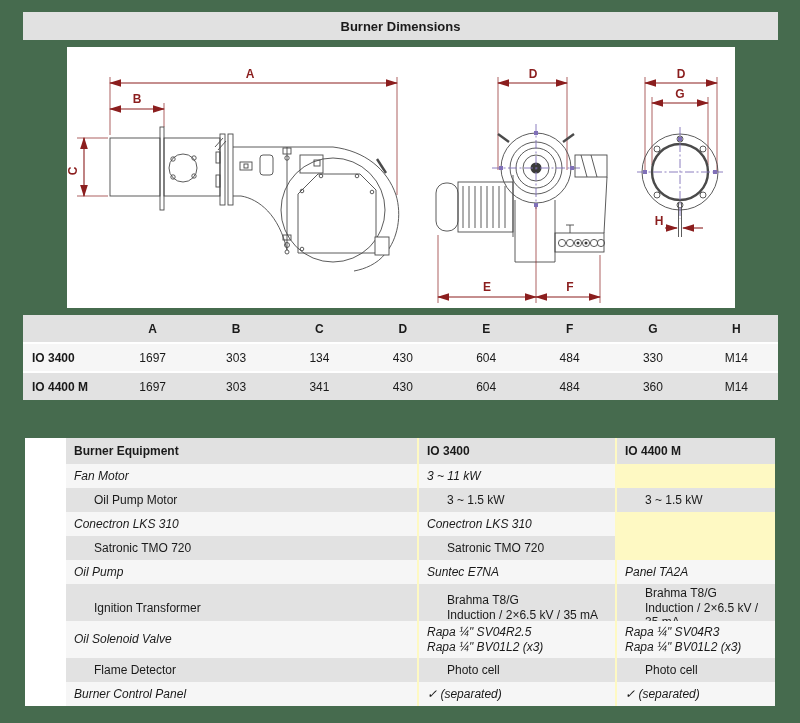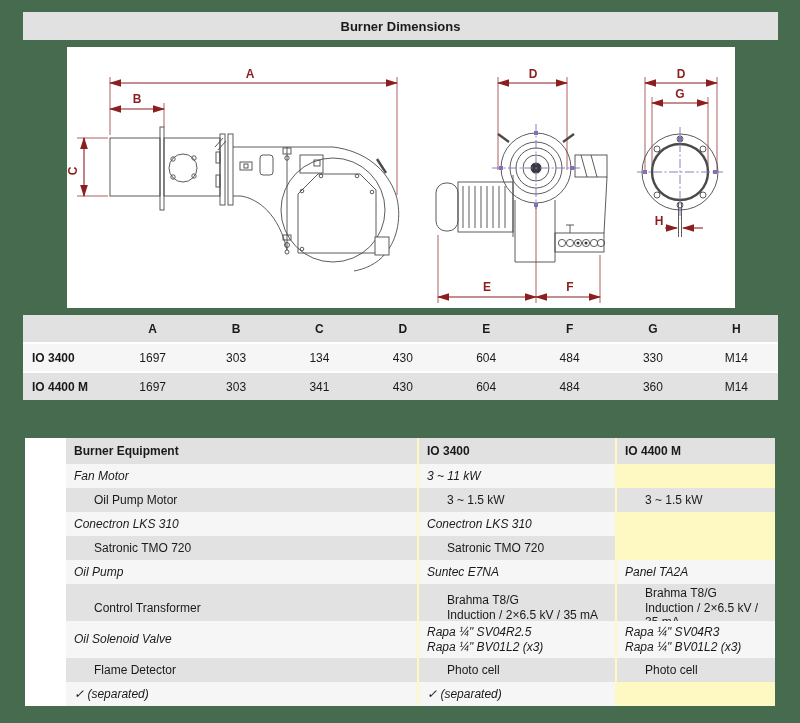--- a/index.html
+++ b/index.html
@@ -298,21 +298,21 @@
     <div class="eq-row eq-single gray">
       <div class="cell">Satronic TMO 720</div>
       <div class="cell">Satronic TMO 720</div>
     </div>
     <div class="eq-row eq-single light">
       <div class="cell">Oil Pump</div>
       <div class="cell">Suntec E7NA</div>
       <div class="cell">Panel TA2A</div>
     </div>
     <div class="eq-row eq-double gray">
-      <div class="cell">Control Transformer</div>
+      <div class="cell">Ignition Transformer</div>
       <div class="cell">
         <div>Brahma T8/G</div>
         <div>Induction / 2×6.5 kV / 35 mA</div>
       </div>
       <div class="cell">
         <div>Brahma T8/G</div>
         <div>Induction / 2×6.5 kV / 35 mA</div>
       </div>
     </div>
     <div class="eq-row eq-double light">
@@ -325,18 +325,19 @@
         <div>Rapa ¼" SV04R3</div>
         <div>Rapa ¼" BV01L2 (x3)</div>
       </div>
     </div>
     <div class="eq-row eq-single gray">
       <div class="cell">Flame Detector</div>
       <div class="cell">Photo cell</div>
       <div class="cell">Photo cell</div>
     </div>
     <div class="eq-row eq-single light">
+      <div class="cell">Burner Control Panel</div>
       <div class="cell">✓ (separated)</div>
       <div class="cell">✓ (separated)</div>
     </div>
   </div>
 
 </div>
 
 </body></html>

